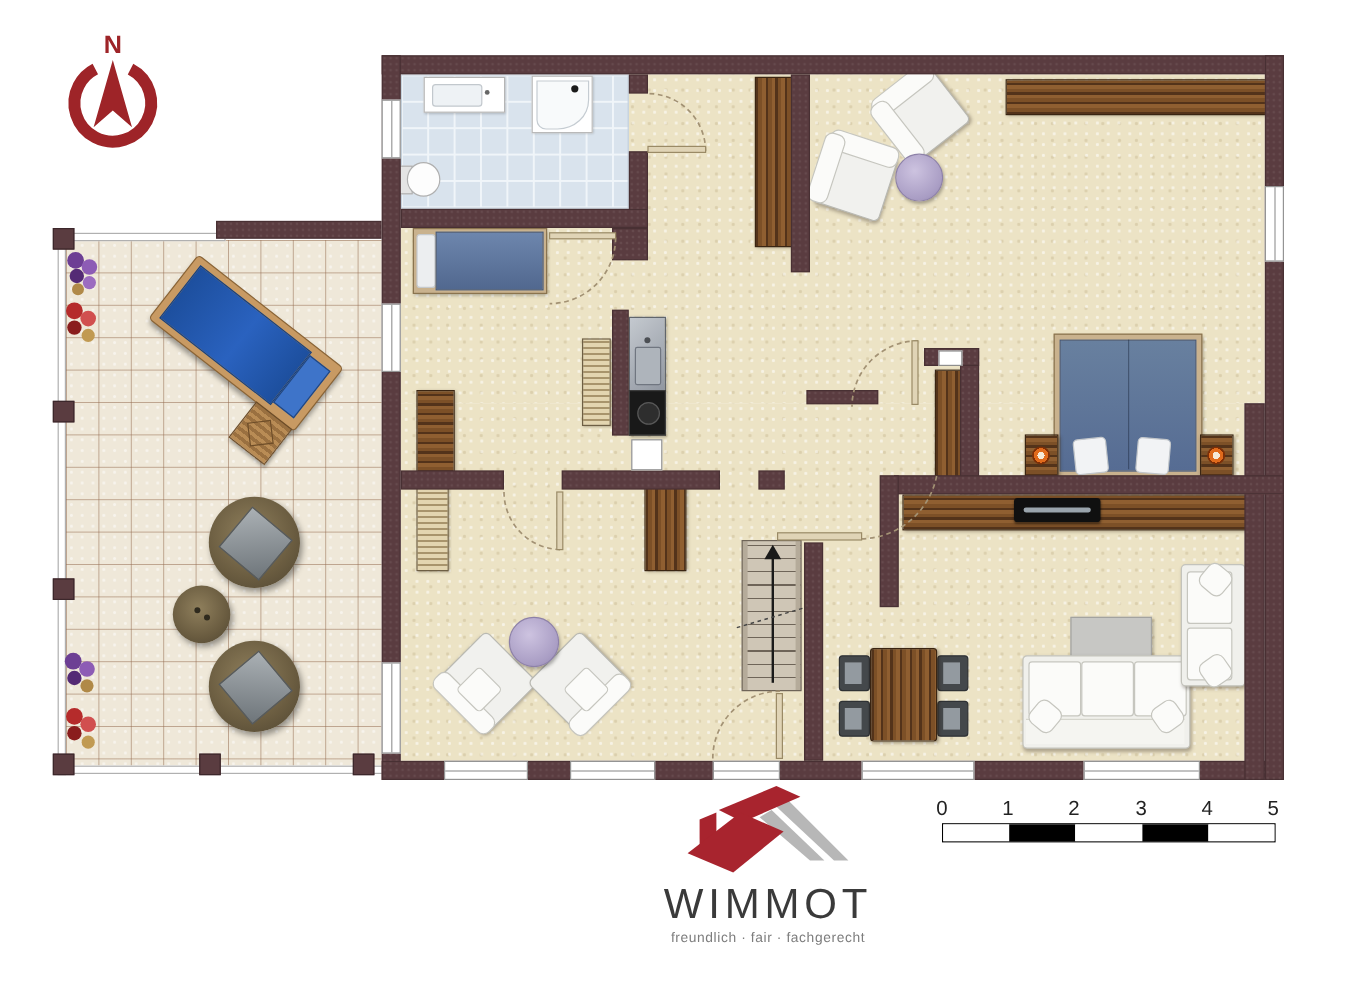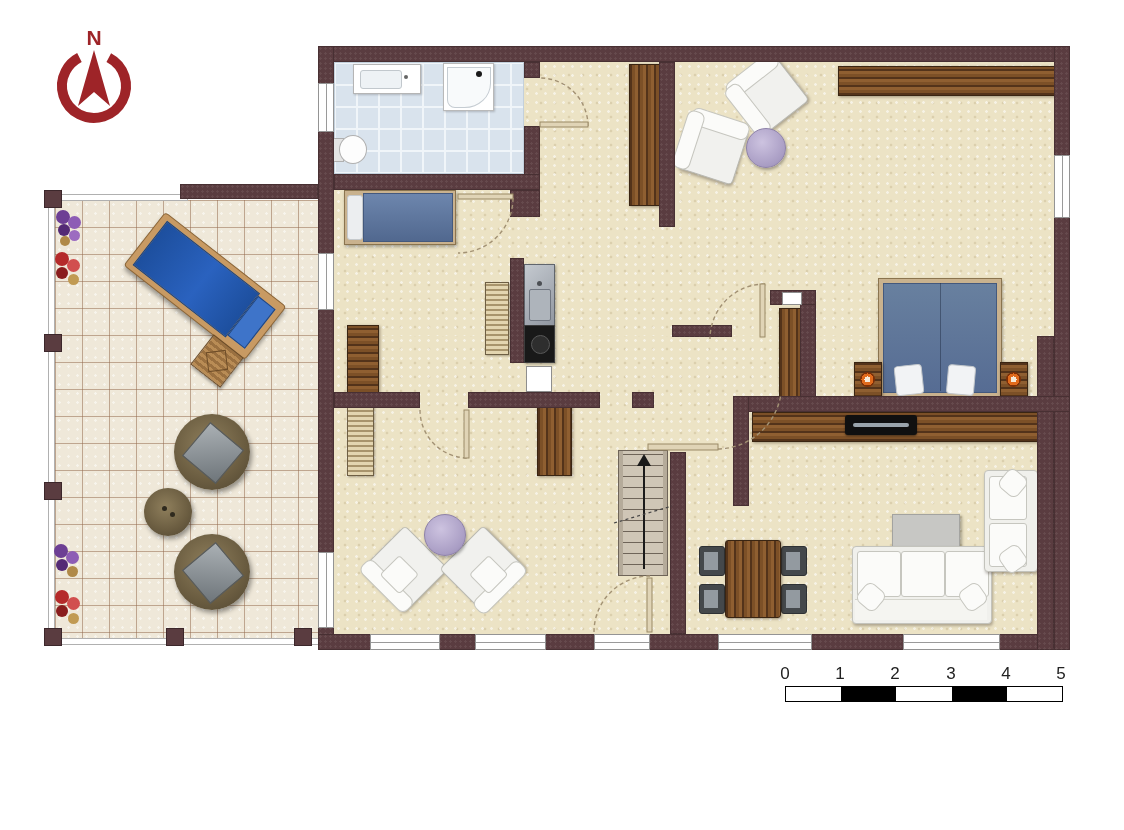--- a/index.html
+++ b/index.html
@@ -292,20 +292,31 @@
       <rect x="540" y="122" width="48" height="5"></rect>
       <rect x="458" y="194" width="55" height="5"></rect>
       <rect x="760" y="284" width="5" height="53"></rect>
       <rect x="648" y="444" width="70" height="6"></rect>
       <rect x="464" y="410" width="5" height="48"></rect>
       <rect x="647" y="578" width="5" height="54"></rect>
     </g>
     <line x1="614" y1="523" x2="672" y2="506" stroke="#444" stroke-width="1.2" stroke-dasharray="3 3"></line>
   </svg>
 
+  <div id="logo">
+    <svg width="150" height="78" viewBox="0 0 150 78">
+      <polygon points="82,4 142,64 130,64 72,10" fill="#b7b7b7"></polygon>
+      <polygon points="78,22 122,64 110,64 68,28" fill="#b7b7b7"></polygon>
+      <polygon points="34,22 82,2 102,11 54,32" fill="#a8242e"></polygon>
+      <polygon points="18,30 32,24 32,46 18,52" fill="#a8242e"></polygon>
+      <polygon points="8,58 52,24 88,40 46,74" fill="#a8242e"></polygon>
+    </svg>
+    <div id="logo-name">WIMMOT</div>
+    <div id="logo-tag">freundlich · fair · fachgerecht</div>
+  </div>
 
   <div class="abs" style="left:785px;top:664px;width:278px;height:40px;z-index:5">
     <span class="num" style="left:-12px;top:0">0</span>
     <span class="num" style="left:43px;top:0">1</span>
     <span class="num" style="left:98px;top:0">2</span>
     <span class="num" style="left:154px;top:0">3</span>
     <span class="num" style="left:209px;top:0">4</span>
     <span class="num" style="left:264px;top:0">5</span>
     <div class="abs" style="left:0;top:22px;width:276px;height:14px;border:1.5px solid #000;display:flex">
       <div style="flex:1;background:#fff"></div>

